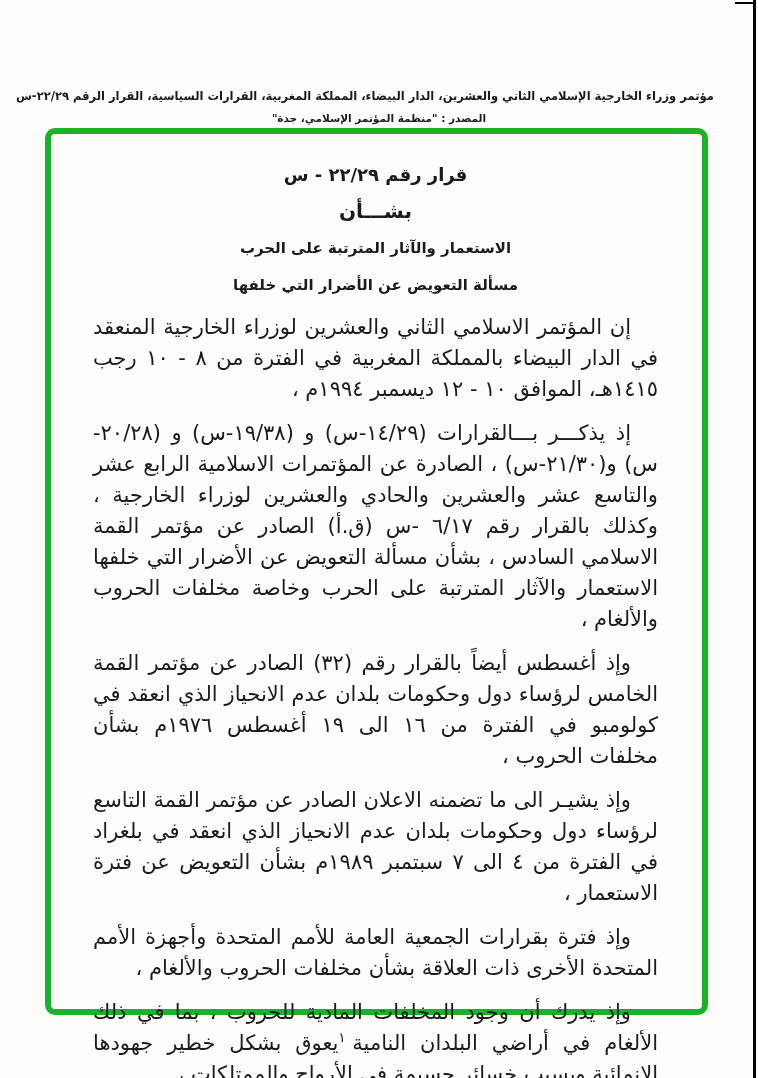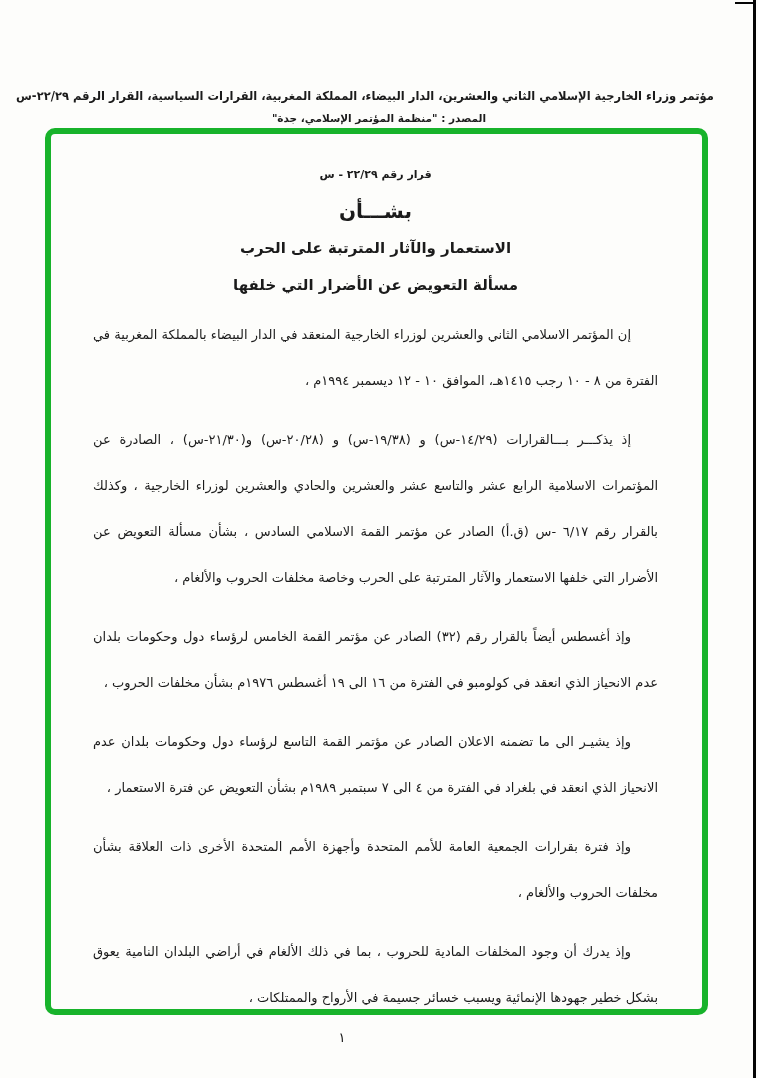--- a/index.html
+++ b/index.html
@@ -34,28 +34,28 @@
     position:absolute;left:45px;top:128px;
     width:651px;height:875px;
     border:6px solid #18b32b;border-radius:10px;
     background:transparent;
     padding:0;
   }
   .box-inner{padding:22px 44px 0 42px;}
 
   .title-block{text-align:center;font-weight:bold;}
   .title-block .t{line-height:37px;font-size:15px;letter-spacing:.3px;}
-  .title-block .t1{font-size:11px;}
+  .title-block .t1{font-size:18px;}
   .title-block .t2{font-size:20px;letter-spacing:2px;}
 
   .body-text{margin-top:8px;}
   .body-text p{
     margin:0 0 13px 0;
-    font-size:13px;
-    line-height:46px;
+    font-size:21px;
+    line-height:31px;
     text-align:justify;
     text-justify:inter-word;
     text-indent:27px;
   }
   .body-text .lead{font-weight:normal;}
 
   .page-number{
     position:absolute;top:1030px;left:327px;width:30px;
     text-align:center;font-size:13px;color:#111;
   }

